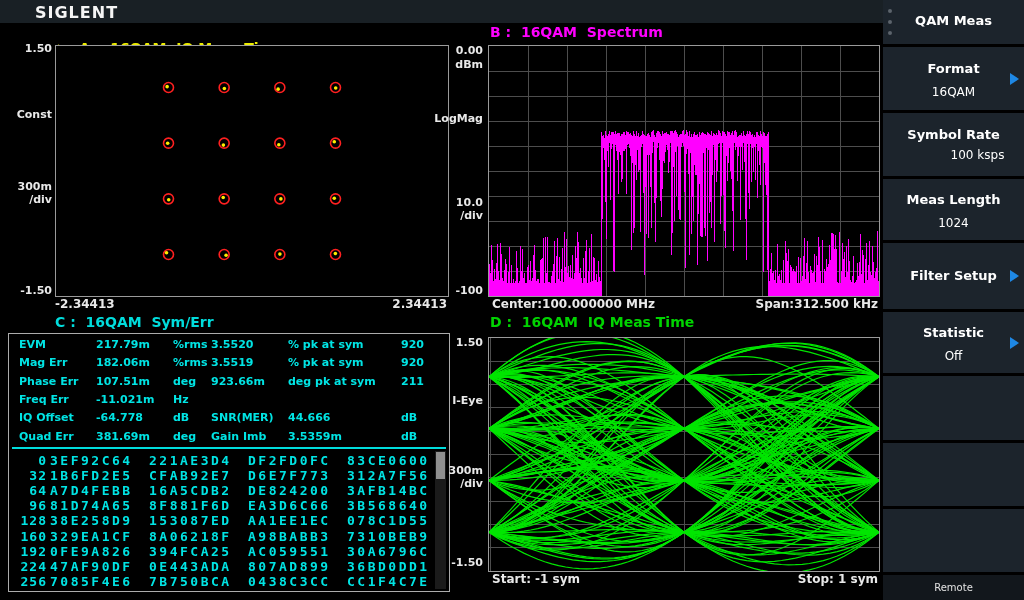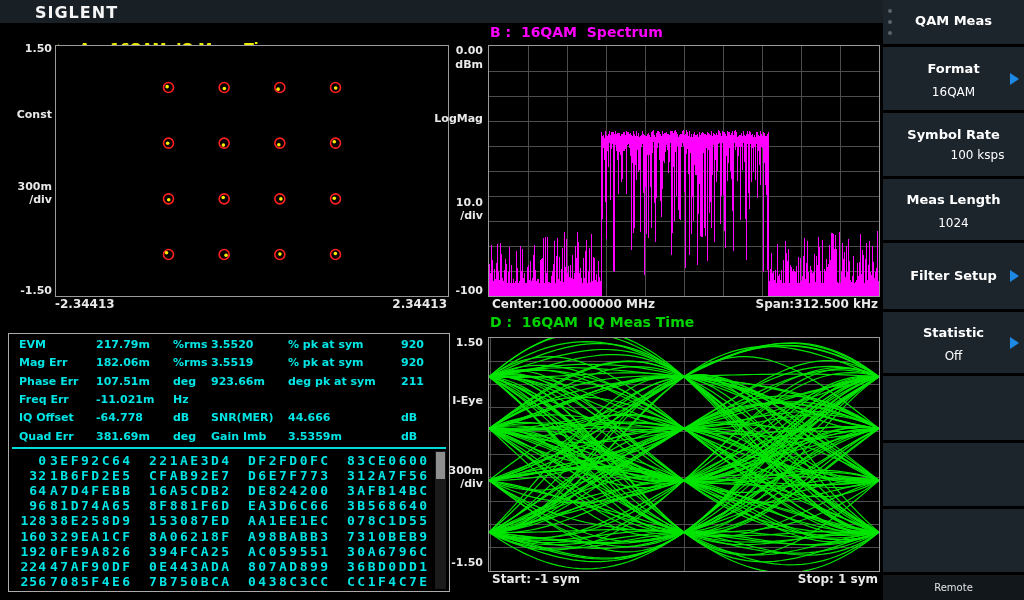--- a/index.html
+++ b/index.html
@@ -109,20 +109,21 @@
   <div class="abs blbl" style="left:492px;top:297px;">Center:100.000000 MHz</div>
   <div class="abs blbl" style="left:678px;top:297px;width:200px;text-align:right;">Span:312.500 kHz</div>
 
   <div class="abs plot" style="left:488px;top:45px;width:390px;height:250px;">
     <svg id="svg-spec" width="390" height="250" viewBox="0 0 390 250">
         <path d="M39.0 0V250M78.0 0V250M117.0 0V250M156.0 0V250M195.0 0V250M234.0 0V250M273.0 0V250M312.0 0V250M351.0 0V250M0 25.0H390M0 50.0H390M0 75.0H390M0 100.0H390M0 125.0H390M0 150.0H390M0 175.0H390M0 200.0H390M0 225.0H390" stroke="#4d4d4d" stroke-width="1" fill="none" shape-rendering="crispEdges"></path>
         <path d="M0 218.2V250.0M1 226.5V250.0M2 199.2V250.0M3 213.7V250.0M4 235.4V250.0M5 222.6V250.0M6 233.1V250.0M7 216.7V250.0M8 198.0V250.0M9 225.4V250.0M10 233.8V250.0M11 196.5V250.0M12 208.1V250.0M13 232.1V250.0M14 235.0V250.0M15 224.0V250.0M16 212.5V250.0M17 217.6V250.0M18 237.0V250.0M19 225.5V250.0M20 200.5V250.0M21 236.9V250.0M22 218.8V250.0M23 236.9V250.0M24 233.3V250.0M25 236.8V250.0M26 235.2V250.0M27 205.1V250.0M28 222.4V250.0M29 237.0V250.0M30 235.4V250.0M31 200.1V250.0M32 224.6V250.0M33 203.0V250.0M34 231.7V250.0M35 226.5V250.0M36 236.9V250.0M37 236.9V250.0M38 220.9V250.0M39 218.5V250.0M40 233.9V250.0M41 215.3V250.0M42 234.7V250.0M43 232.2V250.0M44 208.6V250.0M45 198.7V250.0M46 223.6V250.0M47 234.8V250.0M48 232.8V250.0M49 232.5V250.0M50 236.7V250.0M51 214.4V250.0M52 212.9V250.0M53 212.0V250.0M54 192.2V250.0M55 236.6V250.0M56 190.7V250.0M57 227.3V250.0M58 190.8V250.0M59 236.0V250.0M60 236.4V250.0M61 237.0V250.0M62 230.2V250.0M63 224.9V250.0M64 217.5V250.0M65 194.9V250.0M66 236.7V250.0M67 210.1V250.0M68 191.6V250.0M69 233.0V250.0M70 211.0V250.0M71 235.3V250.0M72 222.9V250.0M73 201.9V250.0M74 236.2V250.0M75 185.5V250.0M76 220.5V250.0M77 193.4V250.0M78 227.2V250.0M79 219.6V250.0M80 231.1V250.0M81 218.5V250.0M82 231.6V250.0M83 209.3V250.0M84 232.5V250.0M85 226.5V250.0M86 200.0V250.0M87 211.9V250.0M88 185.6V250.0M89 195.8V250.0M90 227.3V250.0M91 221.5V250.0M92 232.4V250.0M93 236.5V250.0M94 211.8V250.0M95 231.9V250.0M96 204.9V250.0M97 194.4V250.0M98 236.5V250.0M99 225.2V250.0M100 201.9V250.0M101 236.1V250.0M102 187.8V250.0M103 235.3V250.0M104 210.8V250.0M105 211.5V250.0M106 234.4V250.0M107 228.1V250.0M108 235.6V250.0M109 214.7V250.0M110 231.1V250.0M111 234.8V250.0M112 86.0V250.0M113 89.6V172.6M114 89.4V102.1M115 92.0V113.8M116 85.4V156.3M117 89.1V193.2M118 90.4V104.6M119 88.2V120.5M120 85.3V97.3M121 88.9V154.0M122 86.0V102.6M123 86.4V98.4M124 85.5V225.4M125 88.0V226.2M126 85.1V98.5M127 87.9V105.2M128 86.8V113.6M129 86.9V147.7M130 86.8V106.4M131 90.3V109.4M132 87.5V135.6M133 87.8V132.7M134 85.6V104.7M135 86.1V104.8M136 88.7V103.2M137 85.2V147.7M138 86.2V98.8M139 86.2V98.2M140 88.0V102.2M141 87.4V109.9M142 89.0V203.5M143 89.7V117.0M144 85.1V186.9M145 87.7V182.4M146 90.3V118.6M147 85.0V134.3M148 89.7V103.9M149 86.7V125.6M150 90.9V123.5M151 90.0V185.5M152 89.2V101.3M153 84.5V97.8M154 87.5V146.6M155 89.3V228.5M156 89.7V141.1M157 89.9V187.8M158 88.2V108.7M159 87.1V191.9M160 88.8V109.2M161 90.6V141.0M162 86.3V182.1M163 85.1V106.6M164 84.1V96.4M165 88.5V157.2M166 90.7V195.8M167 87.3V152.1M168 85.0V101.5M169 85.0V97.0M170 86.0V113.5M171 88.0V154.6M172 89.6V170.8M173 85.4V142.6M174 87.6V115.3M175 87.3V116.5M176 87.0V106.4M177 86.2V99.1M178 87.5V103.7M179 87.7V126.9M180 88.5V115.7M181 84.9V96.9M182 85.0V208.7M183 84.5V187.2M184 87.0V120.7M185 84.7V174.7M186 84.4V106.2M187 85.6V149.6M188 87.9V100.2M189 90.8V164.3M190 88.6V172.6M191 87.8V173.8M192 87.7V101.1M193 84.5V96.8M194 84.4V100.4M195 88.7V146.3M196 87.9V222.2M197 84.2V107.9M198 86.4V103.3M199 89.8V127.6M200 85.4V209.4M201 90.7V106.8M202 87.6V187.5M203 90.5V151.2M204 88.0V175.1M205 86.2V119.0M206 89.3V128.7M207 88.8V128.8M208 87.8V219.0M209 90.9V168.0M210 86.2V137.5M211 88.7V189.8M212 86.7V191.4M213 86.2V191.4M214 86.9V106.7M215 87.7V181.5M216 88.3V190.2M217 88.8V101.8M218 86.0V215.4M219 87.4V103.9M220 88.4V166.6M221 89.2V155.5M222 85.3V181.7M223 90.3V129.1M224 87.3V99.4M225 87.5V196.4M226 88.7V114.4M227 87.1V136.0M228 89.0V124.5M229 84.3V97.6M230 84.7V97.2M231 86.6V178.3M232 89.9V150.2M233 84.6V96.6M234 85.9V149.3M235 85.9V184.7M236 88.4V201.8M237 90.2V110.4M238 84.7V135.4M239 85.7V117.0M240 86.0V101.9M241 89.0V124.7M242 87.4V132.7M243 84.8V165.3M244 88.8V205.1M245 84.8V96.9M246 84.2V104.1M247 85.7V100.5M248 90.9V134.6M249 89.9V109.8M250 88.5V100.6M251 89.1V173.6M252 86.6V100.7M253 89.5V123.5M254 85.0V97.2M255 89.4V116.0M256 90.1V173.0M257 87.5V213.7M258 85.2V98.1M259 87.9V146.6M260 85.4V163.4M261 85.7V98.4M262 88.6V135.5M263 87.9V102.0M264 90.5V126.4M265 89.2V101.3M266 90.7V134.3M267 86.0V98.0M268 86.3V152.0M269 89.3V104.9M270 90.0V118.9M271 85.3V138.5M272 87.6V101.2M273 90.0V102.2M274 85.6V225.9M275 86.8V117.2M276 89.6V139.0M277 90.1V148.7M278 88.4V223.5M279 86.0V250.0M280 234.8V250.0M281 223.0V250.0M282 206.8V250.0M283 226.7V250.0M284 224.8V250.0M285 233.7V250.0M286 224.0V250.0M287 236.9V250.0M288 198.4V250.0M289 230.1V250.0M290 227.6V250.0M291 233.7V250.0M292 223.8V250.0M293 236.9V250.0M294 213.9V250.0M295 236.8V250.0M296 194.8V250.0M297 206.7V250.0M298 214.5V250.0M299 202.9V250.0M300 236.8V250.0M301 219.1V250.0M302 221.3V250.0M303 224.9V250.0M304 223.3V250.0M305 225.2V250.0M306 226.4V250.0M307 219.7V250.0M308 237.0V250.0M309 210.9V250.0M310 237.0V250.0M311 212.2V250.0M312 235.3V250.0M313 229.9V250.0M314 209.6V250.0M315 191.9V250.0M316 233.0V250.0M317 217.1V250.0M318 194.6V250.0M319 225.9V250.0M320 236.9V250.0M321 220.3V250.0M322 224.3V250.0M323 226.8V250.0M324 225.6V250.0M325 207.5V250.0M326 236.2V250.0M327 210.4V250.0M328 218.6V250.0M329 190.5V250.0M330 200.9V250.0M331 225.1V250.0M332 237.0V250.0M333 193.9V250.0M334 236.8V250.0M335 223.2V250.0M336 224.7V250.0M337 212.8V250.0M338 221.0V250.0M339 217.6V250.0M340 199.3V250.0M341 214.1V250.0M342 186.6V250.0M343 187.1V250.0M344 188.4V250.0M345 202.7V250.0M346 189.3V250.0M347 202.8V250.0M348 235.7V250.0M349 236.6V250.0M350 185.7V250.0M351 236.9V250.0M352 224.5V250.0M353 197.3V250.0M354 213.0V250.0M355 205.7V250.0M356 231.4V250.0M357 200.3V250.0M358 226.3V250.0M359 192.7V250.0M360 214.6V250.0M361 233.7V250.0M362 235.7V250.0M363 229.7V250.0M364 209.7V250.0M365 236.9V250.0M366 236.0V250.0M367 234.0V250.0M368 217.0V250.0M369 229.7V250.0M370 216.0V250.0M371 187.6V250.0M372 228.3V250.0M373 204.3V250.0M374 208.6V250.0M375 237.0V250.0M376 212.7V250.0M377 197.2V250.0M378 233.6V250.0M379 218.7V250.0M380 194.9V250.0M381 225.7V250.0M382 229.4V250.0M383 200.1V250.0M384 216.3V250.0M385 231.8V250.0M386 225.8V250.0M387 222.4V250.0M388 185.4V250.0M389 235.4V250.0" stroke="#ff00ff" stroke-width="1" fill="none" shape-rendering="crispEdges"></path>
       </svg>
   </div>
 
+  <div class="abs phead cyan" style="left:55px;top:314px;">C :  16QAM  Sym/Err</div>
 
   <div id="cbox" class="abs">
     <div id="err-table">
         <div class="err-row" style="top: 4px;">
           <span class="err-cell" style="left: 10px;">EVM</span>
           <span class="err-cell" style="left: 87px;">217.79m</span>
           <span class="err-cell" style="left: 164px;">%rms</span>
           <span class="err-cell" style="left: 202px;">3.5520</span>
           <span class="err-cell" style="left: 279px;">% pk at sym</span>
           <span class="err-cell" style="left: 392px;">920</span>

